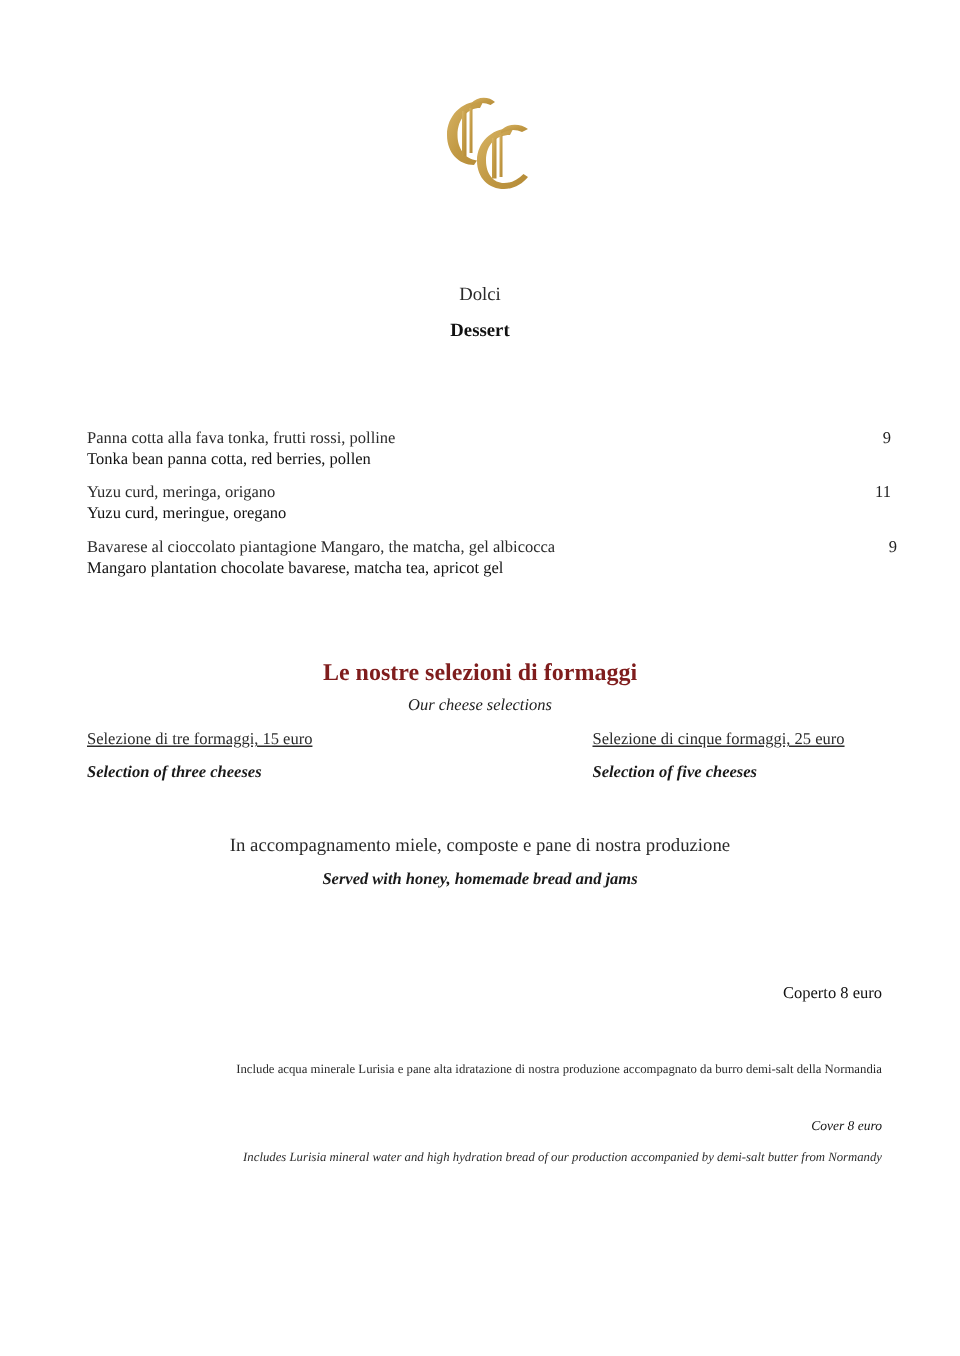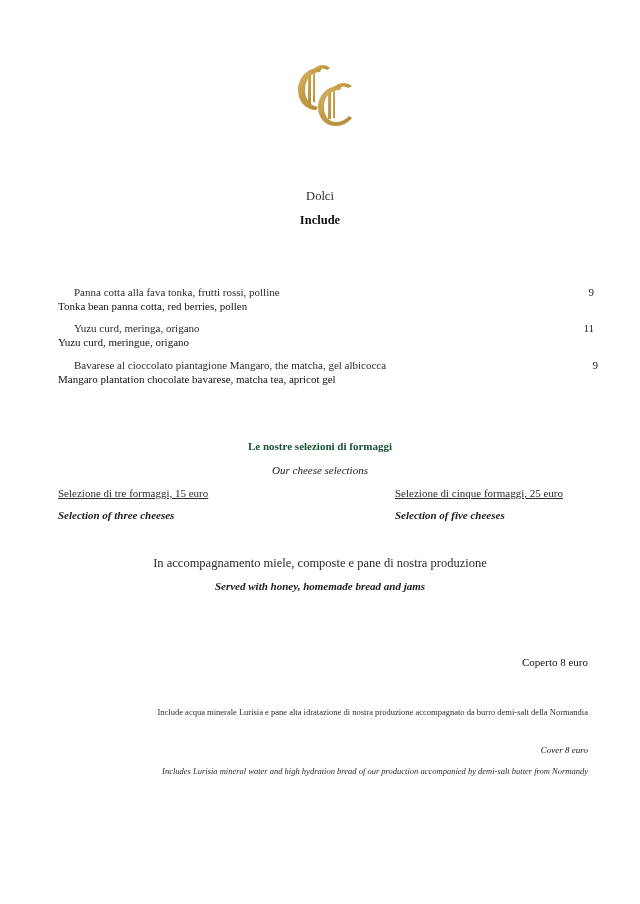--- a/index.html
+++ b/index.html
@@ -30,37 +30,37 @@
     }
     .section-subtitle {
       top: 213px; font-size: 12.5px; font-weight: bold; color: #111;
     }
 
     
     .item {
       left: 58px; width: 540px;
     }
     .item .it {
-      font-size: 11px; color: #2b2b2b; line-height: 14px; white-space: nowrap; margin-left: 16px;
+      font-size: 11px; color: #2b2b2b; line-height: 14px; white-space: nowrap;
     }
     .item .en {
       font-size: 11px; font-weight: normal; color: #111; line-height: 14px; white-space: nowrap;
     }
     .item .price {
       position: absolute; right: 4px; top: 0; font-size: 11px; color: #222; line-height: 14px;
     }
     .item-1 { top: 285px; }
     .item-2 { top: 321px; }
     .item-2 .price { right: 4px; }
     .item-3 { top: 358px; }
     .item-3 .price { right: 0px; }
 
     
     .cheese-title {
-      top: 440px; font-size: 11px; font-weight: bold; color: #14532d;
+      top: 440px; font-size: 16px; font-weight: bold; color: #7f1d1d;
     }
     .cheese-subtitle {
       top: 464px; font-size: 11px; font-style: italic; color: #222;
     }
     .cheese-opt {
       font-size: 11px; color: #2b2b2b; white-space: nowrap; text-decoration: underline;
     }
     .cheese-opt-en {
       font-size: 11px; font-style: italic; font-weight: bold; color: #1a1a1a; white-space: nowrap;
     }
@@ -112,31 +112,31 @@
     <path d="M22 9 C26 4, 34 4, 38 8 L35 10 C31 8, 26 8, 22 11 Z" fill="url(#gold)"></path>
 
     <path d="M50 26 C38 24, 26 34, 26 47 C26 59, 34 66, 44 66 C50 66, 56 63, 60 58 L57 56 C53 60, 49 62, 44 62 C37 62, 32 56, 32 47 C32 36, 39 30, 48 30 Z" fill="url(#gold)"></path>
     <rect x="36" y="32" width="3" height="27" fill="url(#gold)"></rect>
     <rect x="41" y="30" width="2" height="28" fill="url(#gold)"></rect>
     <path d="M42 27 C46 22, 55 22, 60 26 L56 28 C52 26, 47 26, 42 29 Z" fill="url(#gold)"></path>
   </svg>
 </div>
 
 <div class="abs center-text section-title">Dolci</div>
-<div class="abs center-text section-subtitle">Include</div>
+<div class="abs center-text section-subtitle">Dessert</div>
 
 <div class="abs item item-1">
   <div class="it">Panna cotta alla fava tonka, frutti rossi, polline</div>
   <div class="en">Tonka bean panna cotta, red berries, pollen</div>
   <div class="price">9</div>
 </div>
 
 <div class="abs item item-2">
   <div class="it">Yuzu curd, meringa, origano</div>
-  <div class="en">Yuzu curd, meringue, origano</div>
+  <div class="en">Yuzu curd, meringue, oregano</div>
   <div class="price">11</div>
 </div>
 
 <div class="abs item item-3">
   <div class="it">Bavarese al cioccolato piantagione Mangaro, the matcha, gel albicocca</div>
   <div class="en">Mangaro plantation chocolate bavarese, matcha tea, apricot gel</div>
   <div class="price">9</div>
 </div>
 
 <div class="abs center-text cheese-title">Le nostre selezioni di formaggi</div>

